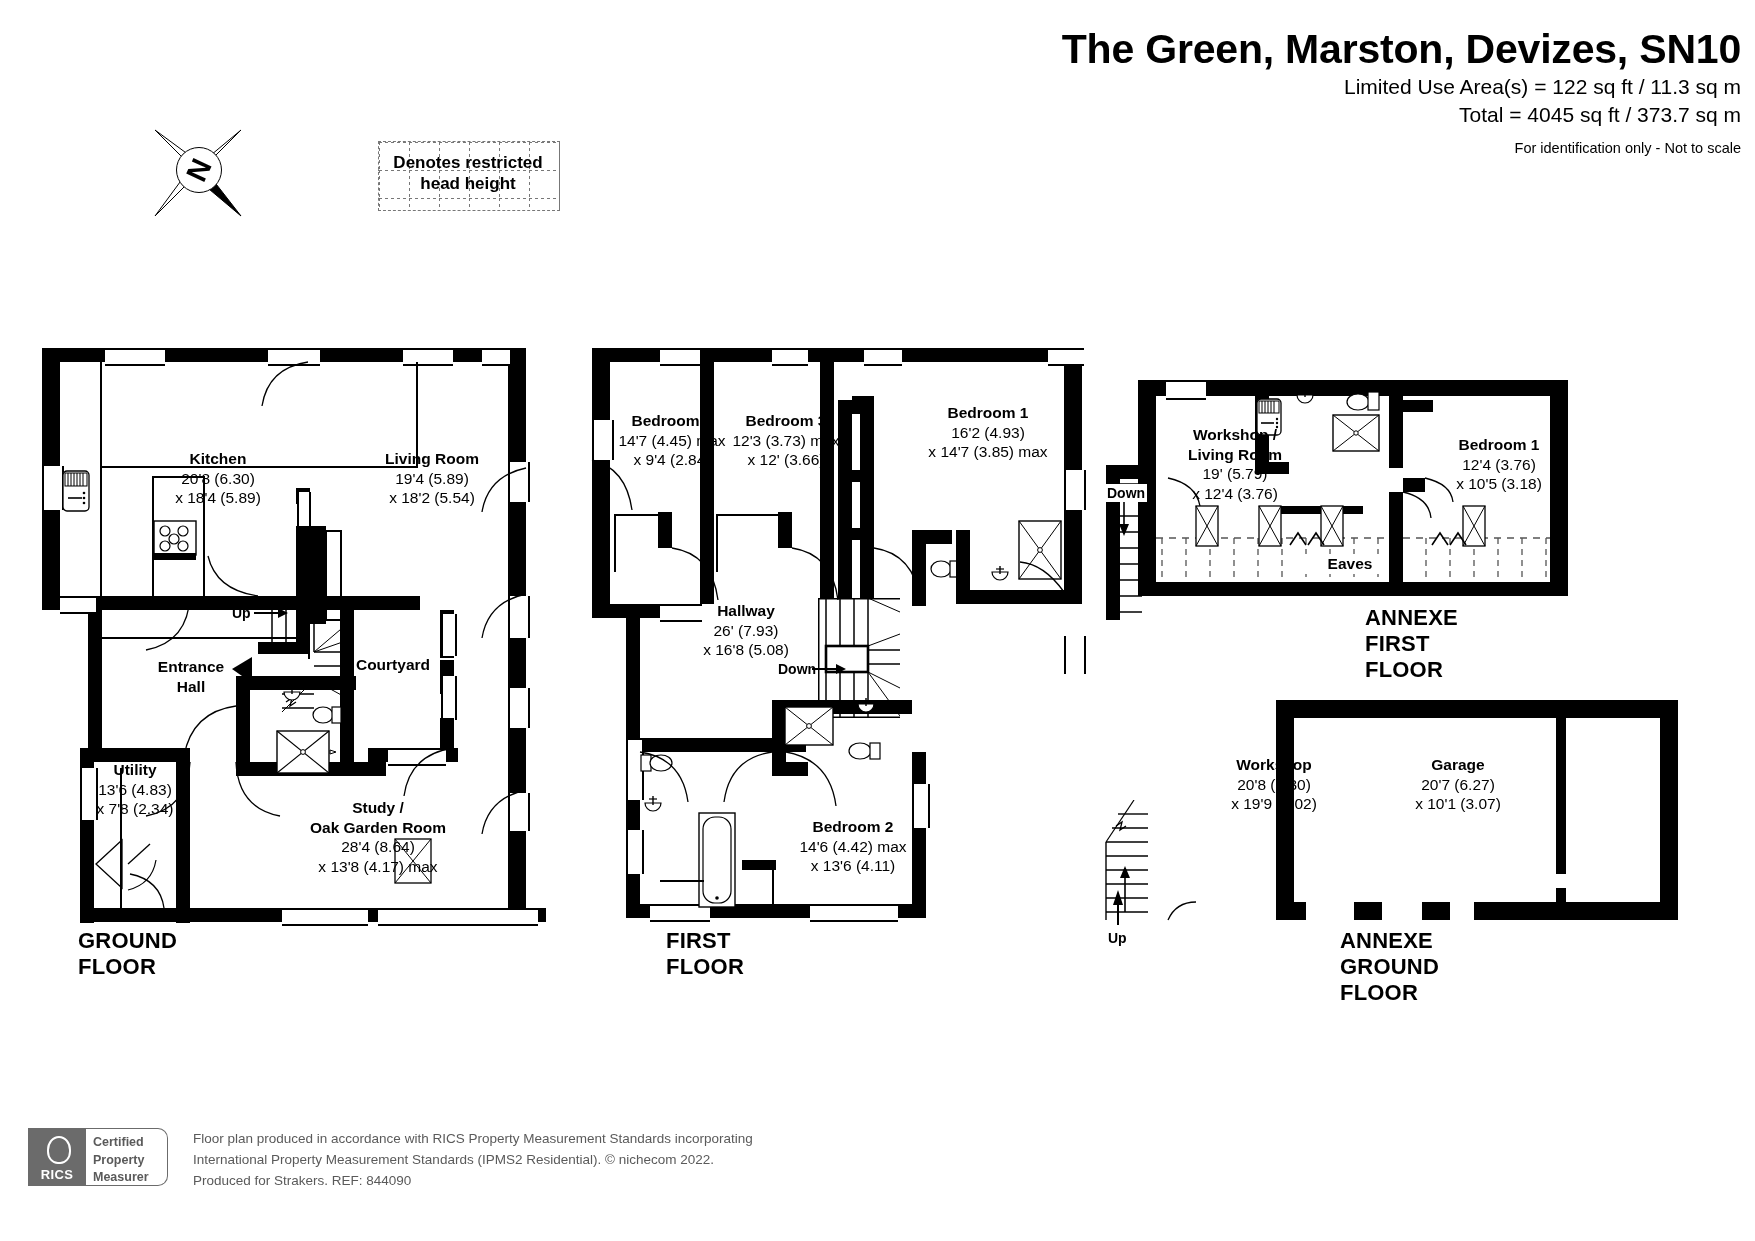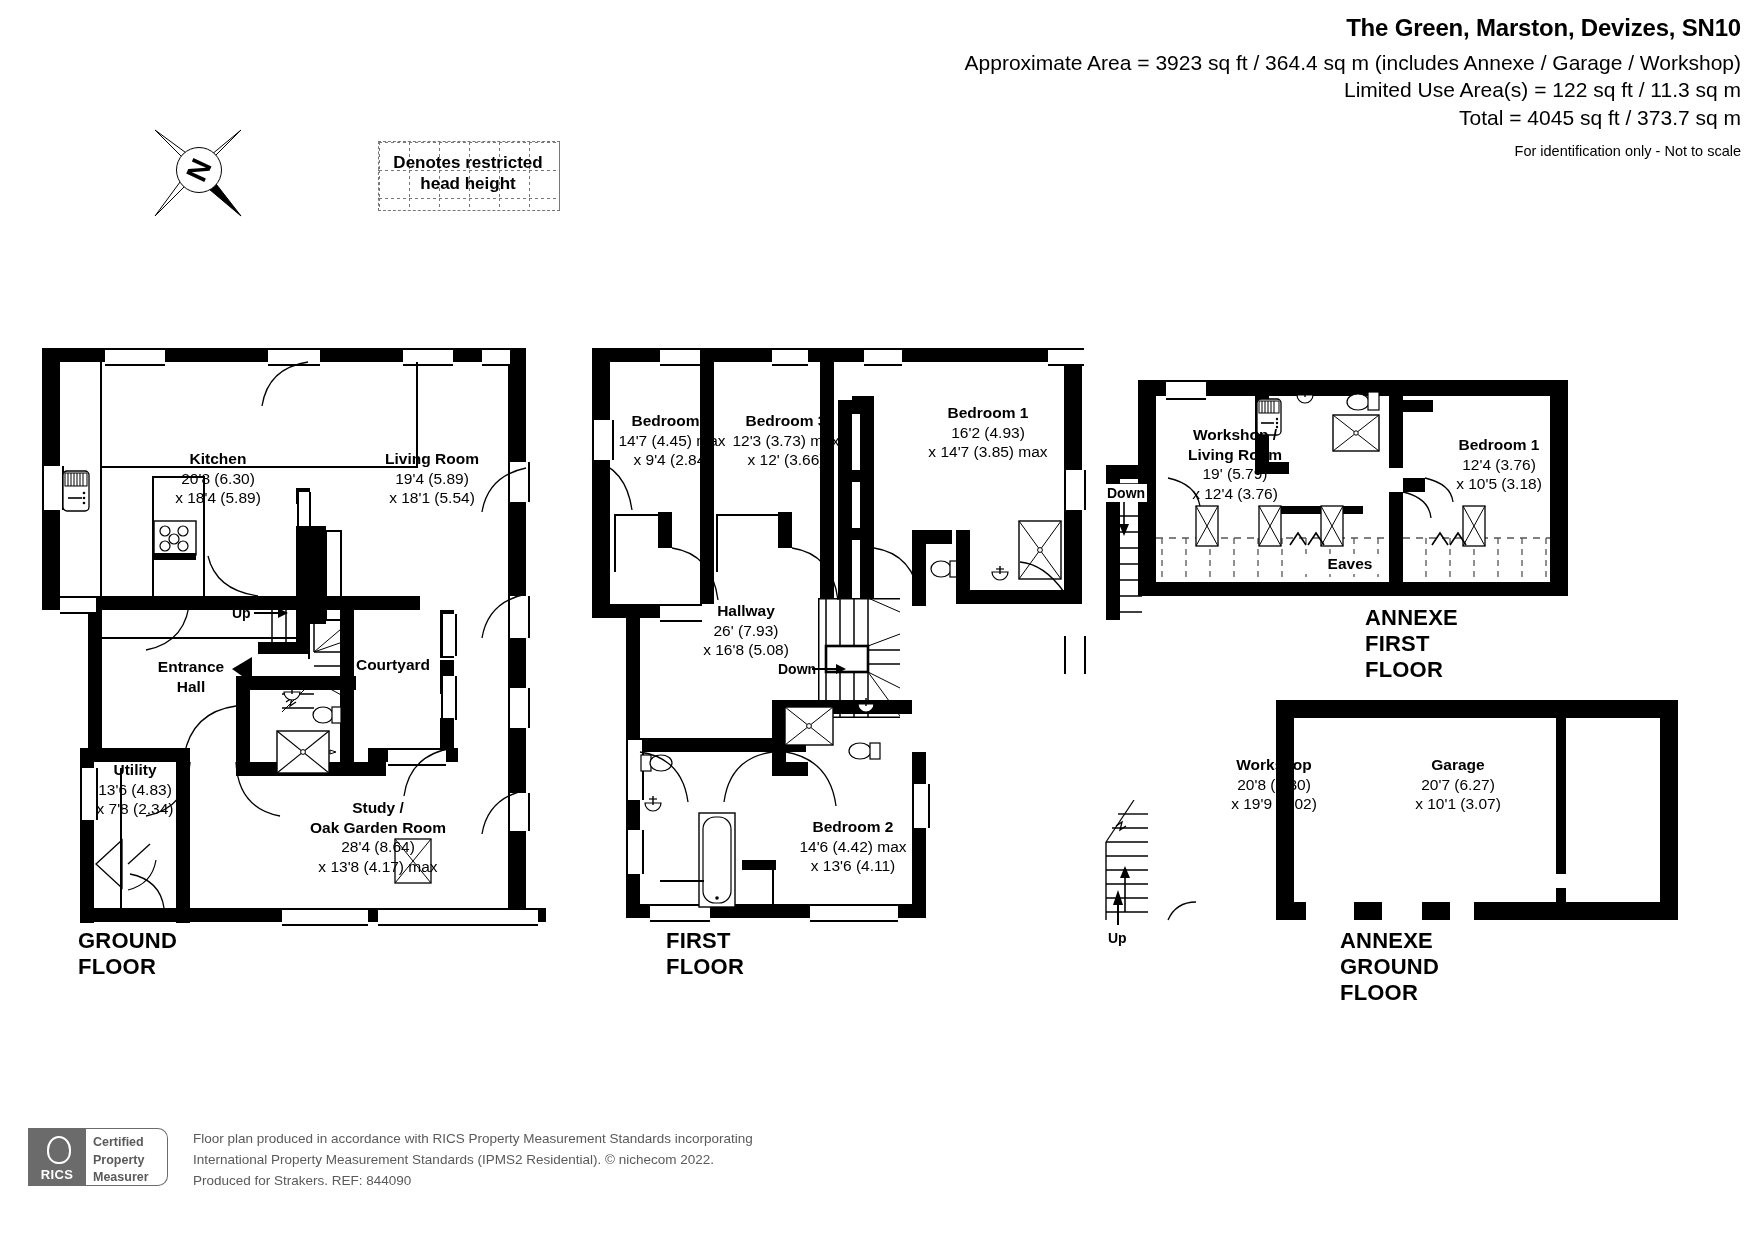--- a/index.html
+++ b/index.html
@@ -1,21 +1,21 @@
 <!DOCTYPE html>
 <html><head>
 <meta charset="utf-8">
 <style>
   html,body{margin:0;padding:0;background:#fff;}
   body{width:1755px;height:1241px;position:relative;overflow:hidden;
        font-family:"Liberation Sans", sans-serif;color:#000;}
   .abs{position:absolute;}
   
   #header{position:absolute;right:14px;top:14px;text-align:right;}
-  #title{font-size:24px;font-weight:bold;letter-spacing:-0.2px;line-height:1.15;}
+  #title{font-size:41px;font-weight:bold;letter-spacing:-0.2px;line-height:1.15;margin-top:12px;}
   .sub{font-size:21px;line-height:1.32;margin-top:7px;}
   .sub2{font-size:21px;line-height:1.32;}
   #notscale{font-size:14.5px;margin-top:11px;}
   
   #compass{left:143px;top:118px;width:110px;height:110px;}
   #compass .nletter{position:absolute;left:33px;top:29px;width:44px;height:44px;
       border:1.3px solid #000;border-radius:50%;background:#fff;}
   #compass .nletter span{position:absolute;left:0;top:0;width:44px;height:44px;
       display:flex;align-items:center;justify-content:center;font-size:29px;font-weight:bold;
       transform:rotate(115deg);}
@@ -59,21 +59,20 @@
       margin-left:7px;margin-top:1px;}
   #ricslight div:first-child{margin-top:5px;}
   #credit{position:absolute;left:165px;top:7px;font-size:13.5px;color:#5a5a5a;line-height:1.55;
       white-space:nowrap;}
 </style>
 </head>
 <body>
 
 <div id="header">
   <div id="title">The Green, Marston, Devizes, SN10</div>
-  <div class="sub">Approximate Area = 3923 sq ft / 364.4 sq m (includes Annexe / Garage / Workshop)</div>
   <div class="sub2">Limited Use Area(s) = 122 sq ft / 11.3 sq m</div>
   <div class="sub2">Total = 4045 sq ft / 373.7 sq m</div>
   <div id="notscale">For identification only - Not to scale</div>
 </div>
 
 <div class="abs" id="compass">
   <svg width="110" height="110" viewBox="0 0 110 110">
     <polygon points="55,55 12,12 50,40" fill="#fff" stroke="#000" stroke-width="1"></polygon>
     <polygon points="55,55 98,12 62,42" fill="#fff" stroke="#000" stroke-width="1"></polygon>
     <polygon points="55,55 12,98 40,60" fill="#fff" stroke="#000" stroke-width="1"></polygon>
@@ -276,21 +275,21 @@
   </svg>
 
   <div class="rlabel" style="left:138px;top:449px;width:160px;">
     <b>Kitchen</b>
     <span>20'8 (6.30)</span><br>
     <span>x 18'4 (5.89)</span>
   </div>
   <div class="rlabel" style="left:348px;top:449px;width:168px;">
     <b>Living Room</b>
     <span>19'4 (5.89)</span><br>
-    <span>x 18'1 (5.54)</span>
+    <span>x 18'2 (5.54)</span>
   </div>
   <div class="rlabel" style="left:128px;top:657px;width:126px;">
     <b>Entrance</b>
     <b>Hall</b>
   </div>
   <div class="rlabel" style="left:338px;top:655px;width:110px;">
     <b>Courtyard</b>
   </div>
   <div class="rlabel" style="left:80px;top:760px;width:110px;">
     <b>Utility</b>

